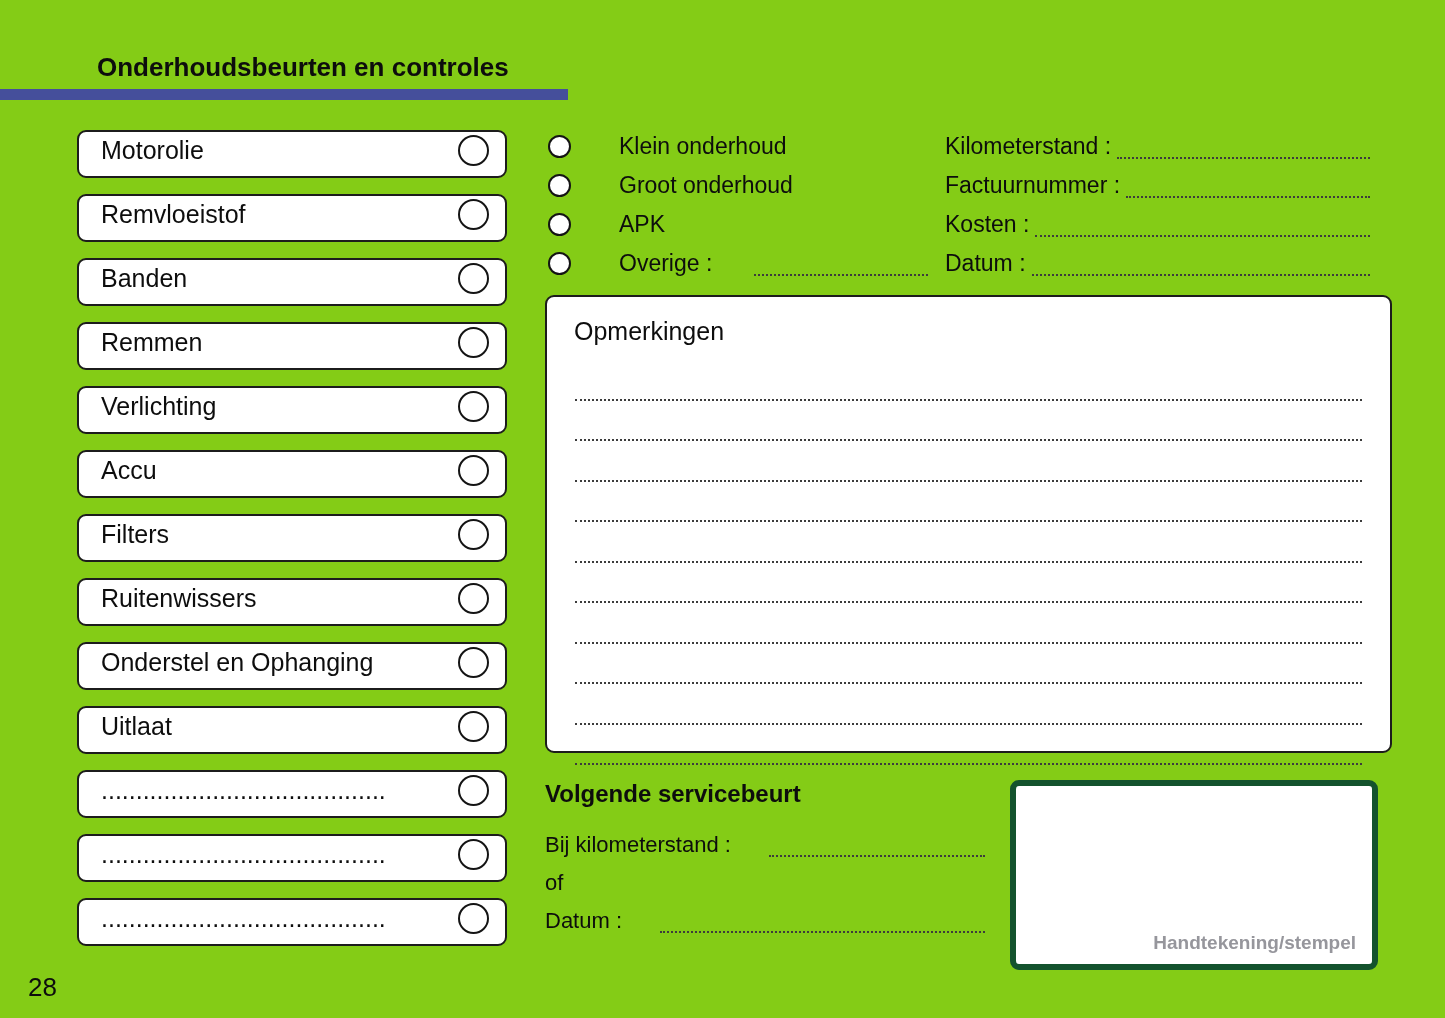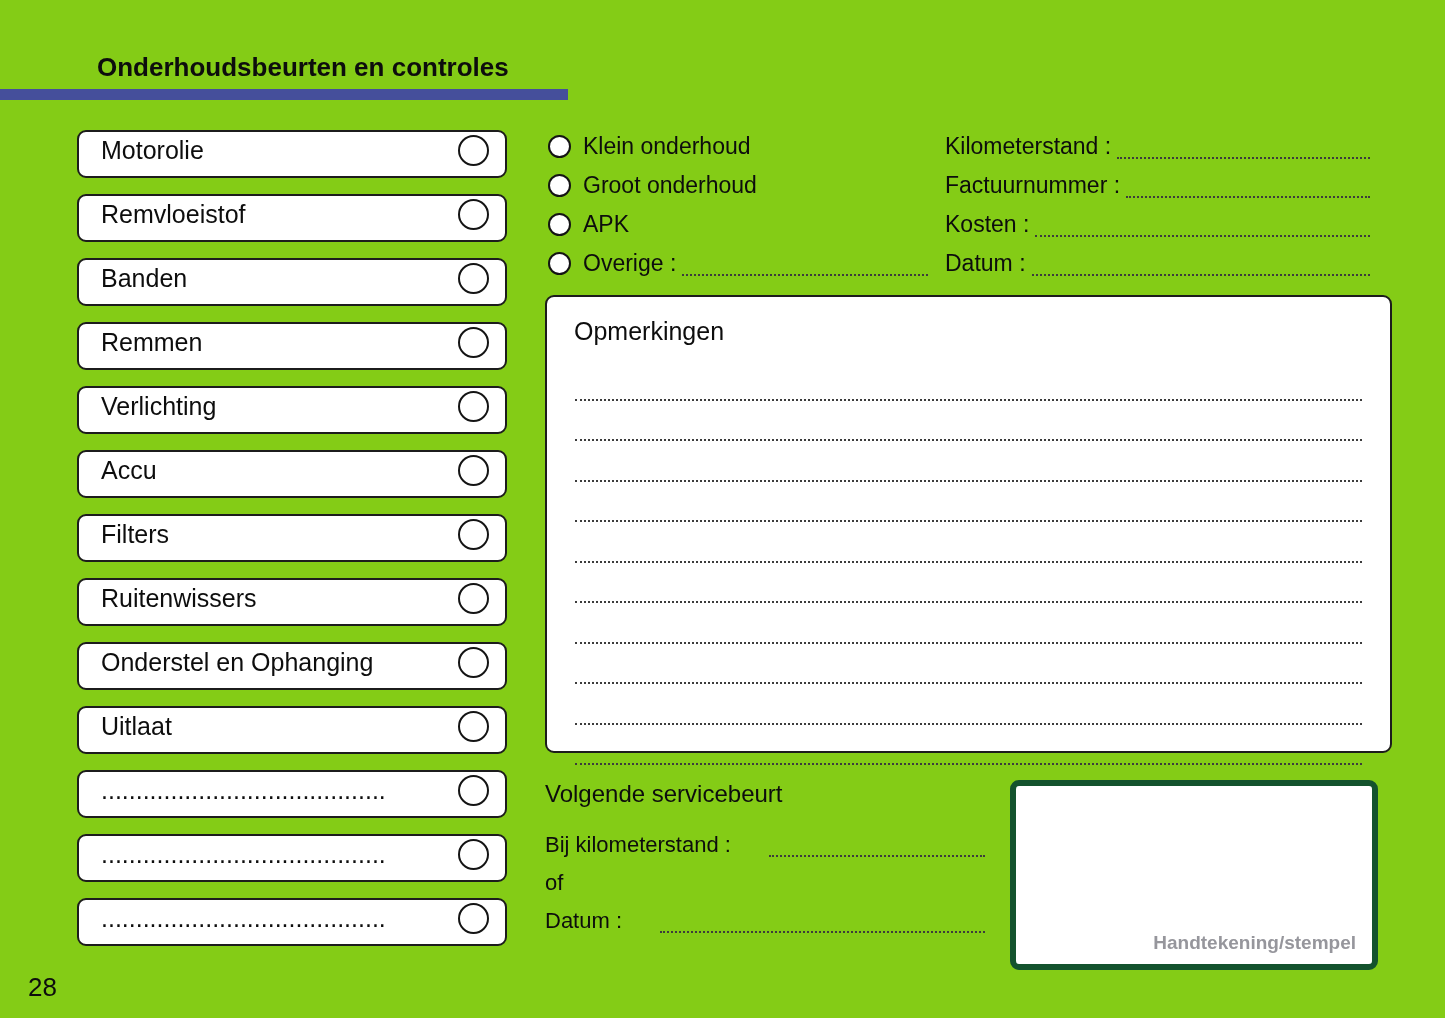--- a/index.html
+++ b/index.html
@@ -27,21 +27,21 @@
   .check-label {
     font-size:25px; color:#0d0d0d; white-space:nowrap; overflow:hidden; flex:1;
   }
   .circle {
     flex:none; width:31px; height:31px; border:2.5px solid #141414;
     border-radius:50%; box-sizing:border-box; background:#fff;
   }
 
   
   .options { position:absolute; left:548px; top:127px; width:380px; }
-  .opt-row { display:flex; align-items:center; height:39px; }
+  .opt-row { display:flex; align-items:center; height:39px;gap:36px; }
   .radio {
     flex:none; width:23px; height:23px; border:2.5px solid #141414;
     border-radius:50%; box-sizing:border-box; margin-right:12px; background:#fff;
   }
   .opt-label { font-size:23px; color:#0d0d0d; white-space:nowrap; }
 
   
   .dotline {
     display:block; height:0; border-bottom:2px dotted #3c3c3c;
     align-self:flex-end; margin-bottom:7px; flex:1; min-width:40px; margin-left:6px;
@@ -60,21 +60,21 @@
   .remarks-title {
     font-size:25px; color:#0d0d0d; padding:20px 0 0 27px;
   }
   .remarks-lines { padding:14px 28px 0 28px; }
   .dot-line {
     height:38.5px; border-bottom:2px dotted #3c3c3c;
   }
 
   
   .next-service { position:absolute; left:545px; top:780px; width:440px; }
-  .ns-title { font-size:24px; font-weight:normal; color:#0d0d0d; margin-bottom:18px; }
+  .ns-title { font-size:24px; font-weight:bold; color:#0d0d0d; margin-bottom:18px; }
   .ns-row { display:flex; align-items:center; height:38px;gap:32px; }
   .ns-label { font-size:22px; color:#0d0d0d; white-space:nowrap; }
 
   
   .sig-box {
     position:absolute; left:1010px; top:780px; width:368px; height:190px;
     box-sizing:border-box; border:6px solid #14532d; border-radius:9px; background:#fff;
   }
   .sig-label {
     position:absolute; right:16px; bottom:10px;

